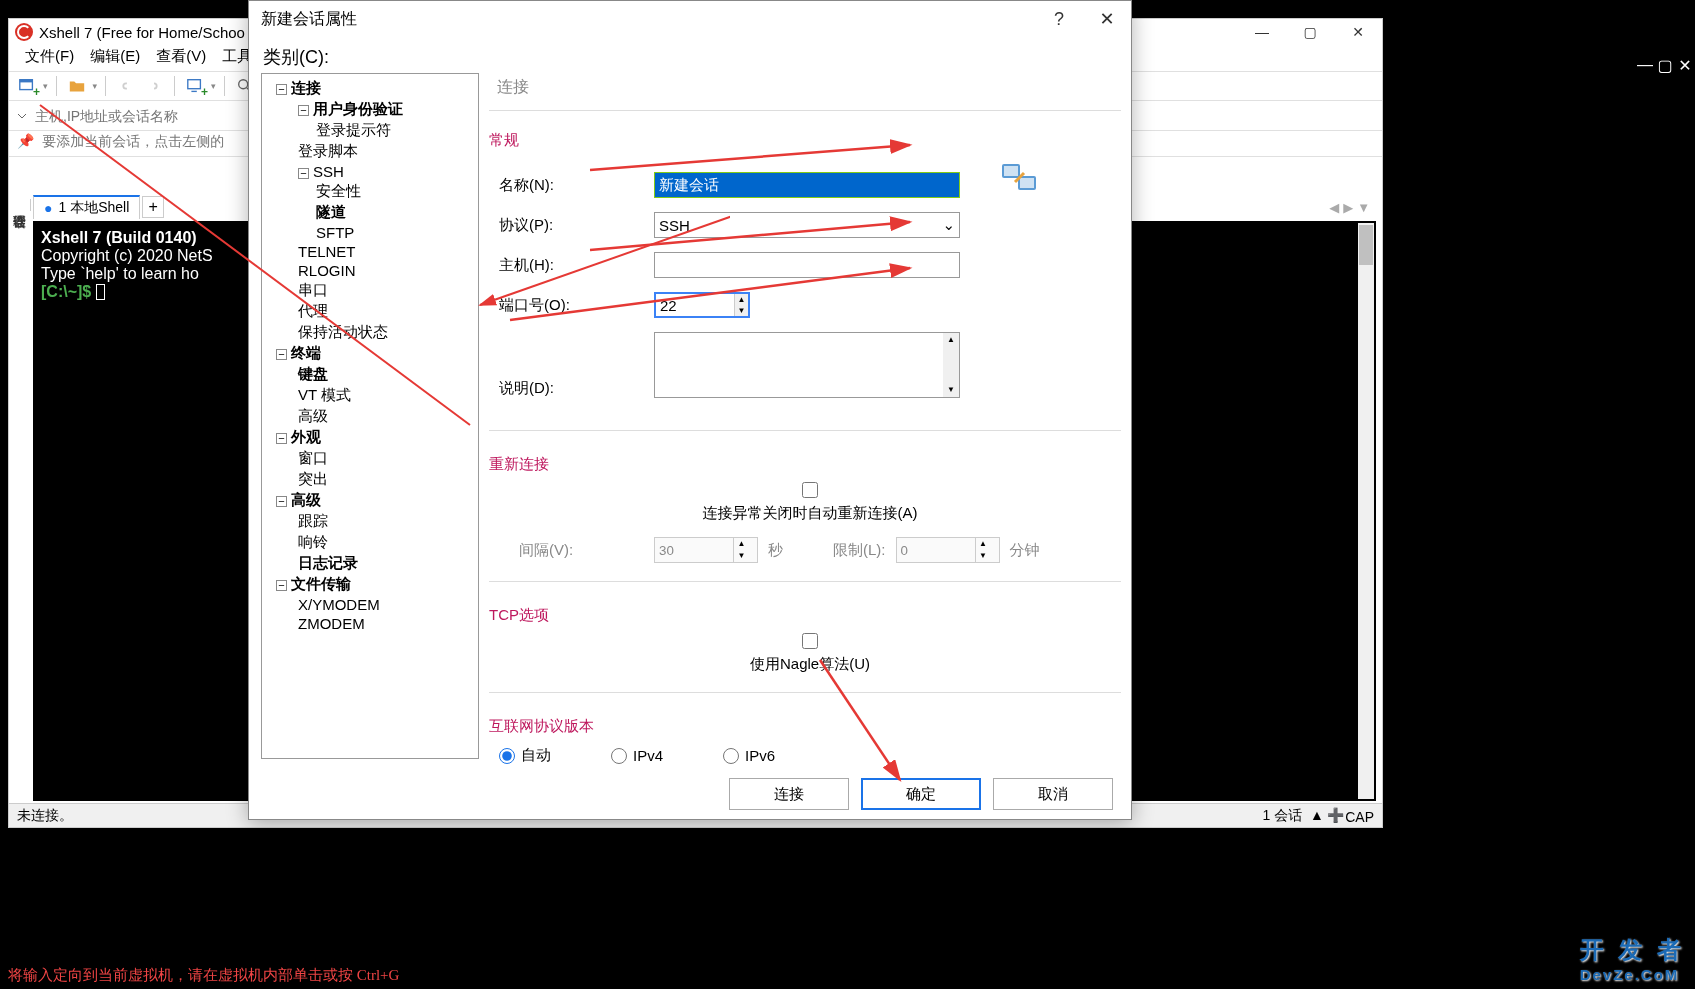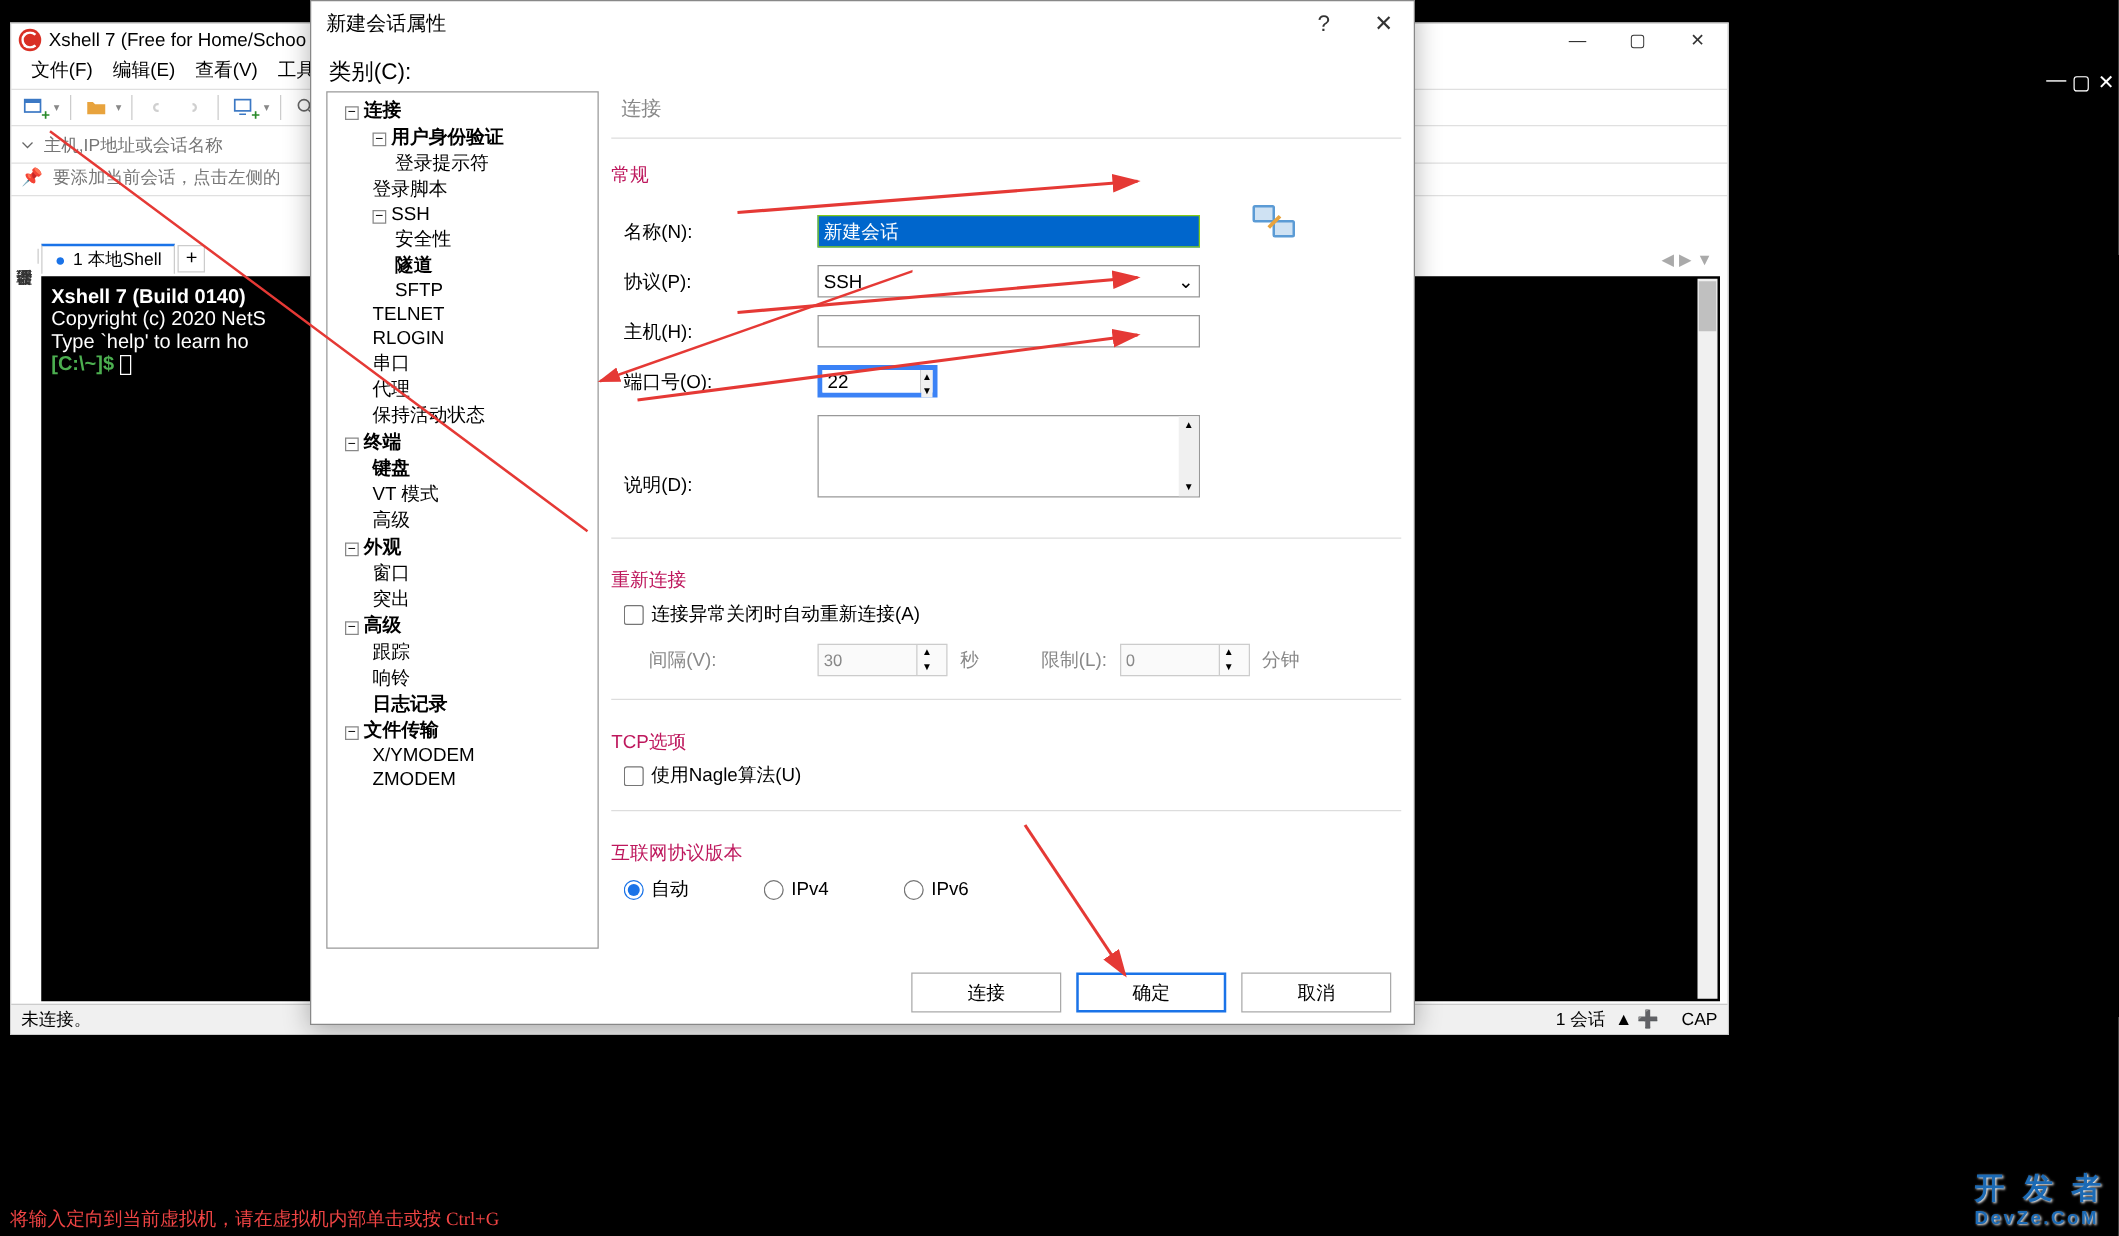--- a/index.html
+++ b/index.html
@@ -33,21 +33,21 @@
 .tab.active { border-top: 2px solid #1a73e8; }
 .addtab { width: 22px; height: 22px; border: 1px solid #ccc; display: flex; align-items: center; justify-content: center; font-size: 16px; }
 .tabs-arrows { margin-left: auto; display: flex; gap: 4px; color: #aaa; font-size: 13px; padding-right: 6px; }
 
 .terminal { position: absolute; left: 24px; top: 202px; right: 6px; bottom: 26px; background: #000; color: #fff; font-family: Consolas, monospace; font-size: 16px; padding: 8px; }
 .terminal .line { white-space: pre; }
 .prompt { color: #4caf50; font-weight: bold; }
 .cursor { display: inline-block; width: 9px; height: 16px; border: 1px solid #fff; vertical-align: text-bottom; }
 
 .statusbar { position: absolute; left: 0; bottom: 0; right: 0; height: 24px; background: #f0f0f0; border-top: 1px solid #ccc; display: flex; align-items: center; padding: 0 8px; font-size: 14px; }
-.statusbar .right { margin-left: auto; display: flex; gap: 18px; align-items: flex-start; }
+.statusbar .right { margin-left: auto; display: flex; align-items: flex-end; }
 
 .scroll-track { position: absolute; right: 2px; top: 2px; width: 16px; bottom: 2px; background: #f0f0f0; }
 .scroll-thumb { position: absolute; left: 1px; right: 1px; top: 2px; height: 40px; background: #c0c0c0; }
 
 
 .dialog { position: absolute; left: 248px; top: 0; width: 884px; height: 820px; background: #fff; border: 1px solid #888; box-shadow: 0 4px 20px rgba(0,0,0,.3); z-index: 100; }
 .dlg-title { height: 36px; display: flex; align-items: center; padding: 0 12px; font-size: 16px; }
 .dlg-ctrl { position: absolute; right: 0; top: 0; display: flex; }
 .dlg-ctrl div { width: 48px; height: 36px; display: flex; align-items: center; justify-content: center; font-size: 18px; color: #333; }
 
@@ -62,32 +62,32 @@
 .tree-item.bold { font-weight: bold; }
 
 .right-pane { position: absolute; top: 36px; left: 240px; right: 10px; bottom: 10px; }
 .pane-header { font-size: 16px; color: #888; padding: 4px 8px 12px; border-bottom: 1px solid #ddd; margin-bottom: 20px; }
 .group-title { font-size: 15px; color: #be185d; margin: 10px 0 8px 0; }
 .form-row { display: flex; align-items: center; margin: 14px 0; font-size: 15px; }
 .form-row label { width: 165px; padding-left: 10px; }
 .text-input { width: 306px; height: 26px; border: 1px solid #84cc16; padding: 0 4px; font-size: 15px; }
 .text-input.sel { background: #0066cc; color: #fff; }
 .select { width: 306px; height: 26px; border: 1px solid #999; padding: 0 4px; font-size: 15px; background: #fff; display: flex; align-items: center; justify-content: space-between; }
-.spin { width: 96px; height: 26px; border: 4px solid #3b82f6; display: flex; }
+.spin { width: 96px; height: 26px; border: 2px solid #3b82f6; display: flex; }
 .spin input { border: none; width: 78px; padding: 0 4px; font-size: 15px; outline: none; }
 .spin .arrows { width: 16px; display: flex; flex-direction: column; border-left: 1px solid #ccc; }
 .spin .arrows div { flex: 1; font-size: 8px; text-align: center; line-height: 11px; background: #f0f0f0; }
 .textarea { width: 306px; height: 66px; border: 1px solid #999; position: relative; }
 .textarea .ta-scroll { position: absolute; right: 0; top: 0; width: 16px; height: 100%; background: #f0f0f0; }
 .textarea .ta-scroll .up, .textarea .ta-scroll .dn { height: 14px; font-size: 8px; text-align: center; line-height: 14px; }
 
 .host-icon { width: 40px; height: 40px; }
 
 fieldset.hr { border: none; border-top: 1px solid #ddd; margin: 18px 0; padding-top: 6px; }
-.checkbox-row { display: flex; align-items: center; gap: 6px; font-size: 15px; margin: 8px 0 8px 10px; }
+.checkbox-row { display: flex; align-items: center; gap: 6px; font-size: 15px; margin: 8px 0 8px 10px; flex-direction: column; }
 .checkbox-row input { width: 16px; height: 16px; }
 .spin-sm { width: 104px; height: 26px; border: 1px solid #ccc; display: flex; background: #fafafa; }
 .spin-sm input { border: none; width: 78px; padding: 0 4px; background: transparent; color: #888; }
 .spin-sm .arrows { width: 16px; display: flex; flex-direction: column; border-left: 1px solid #ccc; }
 .spin-sm .arrows div { flex: 1; font-size: 8px; text-align: center; line-height: 11px; }
 
 .radio-row { display: flex; gap: 60px; margin: 10px 0 0 10px; font-size: 15px; }
 .radio-row label { display: flex; align-items: center; gap: 6px; }
 .radio-row input { width: 16px; height: 16px; accent-color: #1a73e8; }
 

